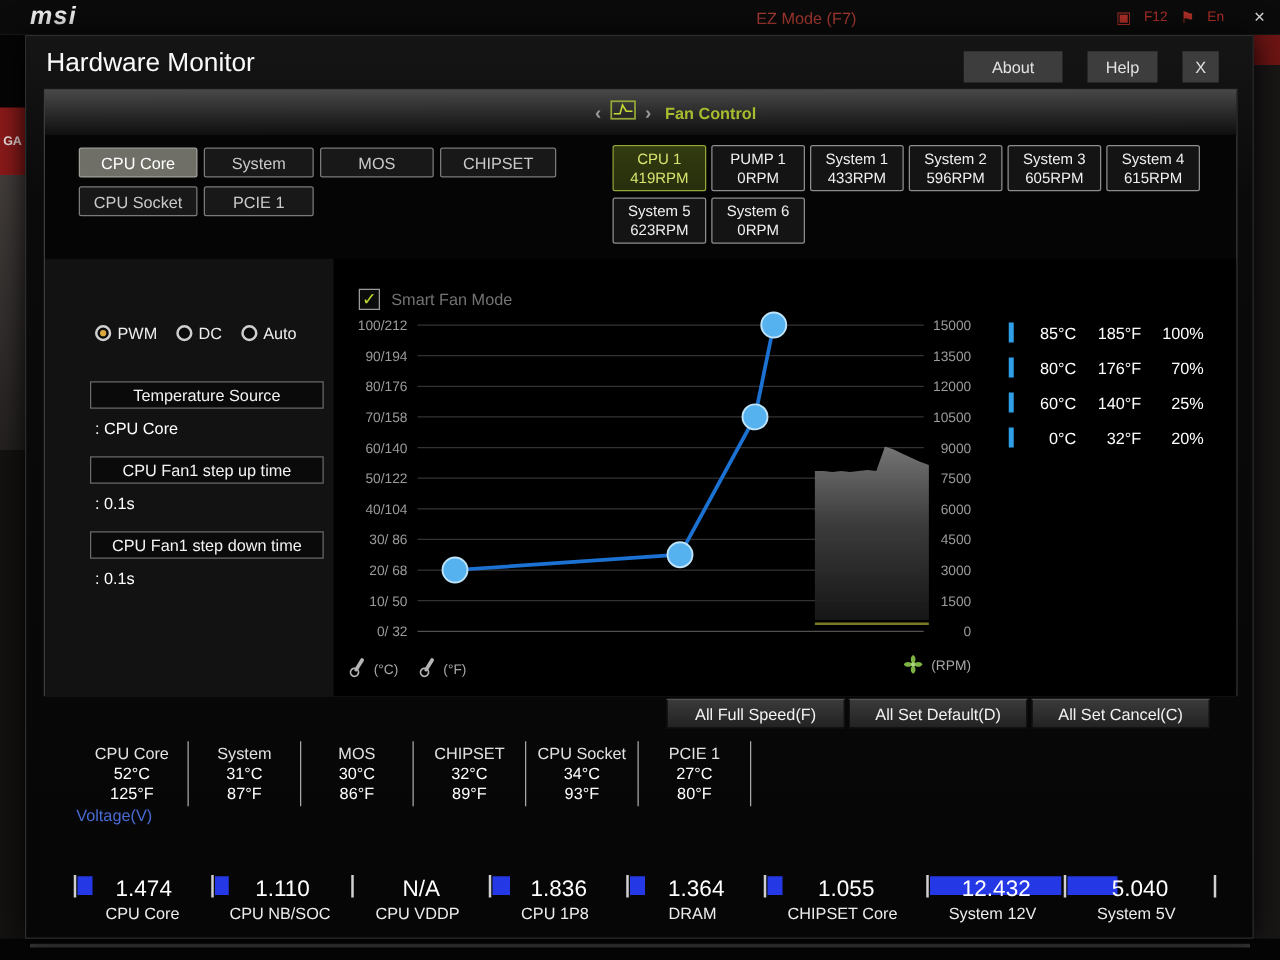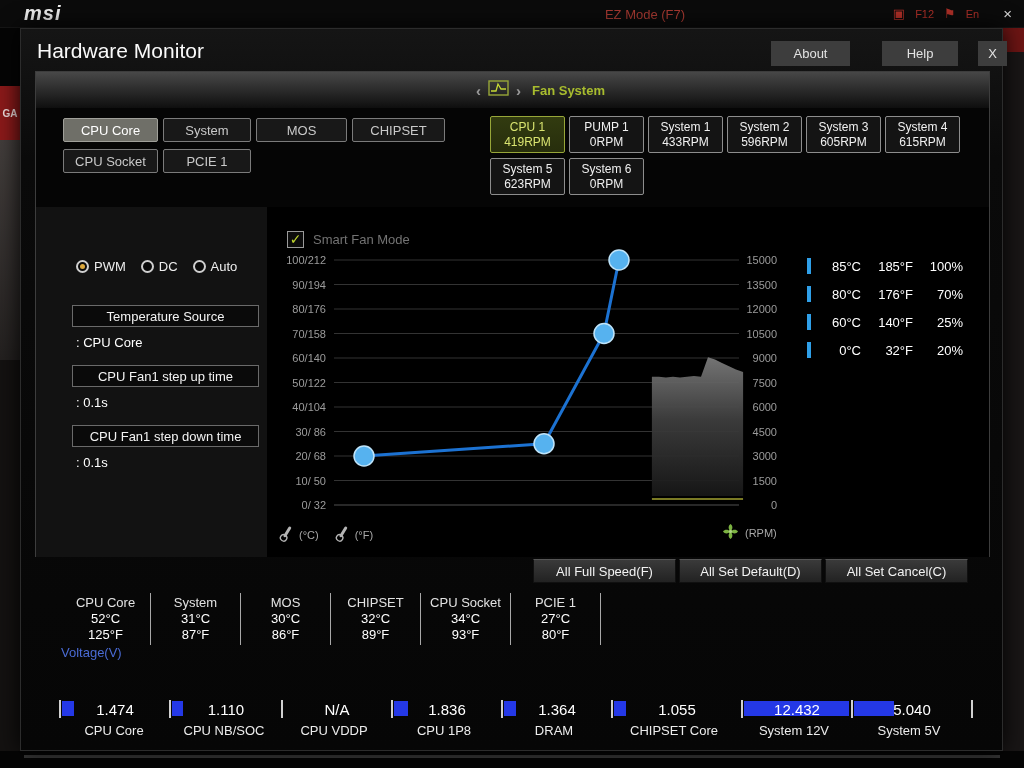--- a/index.html
+++ b/index.html
@@ -30,21 +30,21 @@
   #bottom-strip { left:24px; top:755px; width:976px; height:3px; background:#3a3a3a; }
 
   
   #window { position:absolute; left:20px; top:28px; width:983px; height:723px;
             background:linear-gradient(180deg,#151515 0%,#0a0a0a 18%,#060606 100%);
             border:1px solid #2c2c2c; box-shadow:0 0 22px rgba(0,0,0,.95); }
   #win-title { position:absolute; left:16px; top:10px; font-size:21px; color:#fafafa; }
   #win-buttons { position:absolute; left:750px; top:12px; display:flex; gap:20px; }
   .win-btn { background:#3d3d3d; border:none; color:#e2e2e2; font-size:13px;
              font-family:inherit; height:25px; }
-  .win-btn.about { width:79px; } .win-btn.help { width:76px;margin-left:12px; } .win-btn.close { width:29px; }
+  .win-btn.about { width:79px; } .win-btn.help { width:56px; } .win-btn.close { width:29px; }
 
   
   #panel { position:absolute; left:14px; top:42px; width:955px; height:486px;
            background:#050505; border:1px solid #3d3d3d; }
   #panel-header { position:absolute; left:0; top:0; width:953px; height:36px;
     background:linear-gradient(180deg,rgba(74,74,74,.95),rgba(14,14,14,.97)),
                linear-gradient(90deg,#262626 0%,#141414 60%,#0a0a0a 100%); }
   #temp-header { position:absolute; left:14px; top:0; height:36px; display:flex; align-items:center; gap:8px; }
   .sq-icon { width:11px; height:11px; border:1px solid #b5b5b5; position:relative; }
   .sq-icon::after { content:""; position:absolute; left:3px; top:3px; width:3px; height:3px; background:#b5b5b5; }
@@ -107,21 +107,21 @@
   .temp-cell { width:90px; height:52px; border-right:1px solid #a8a8a8; text-align:center;
                display:flex; flex-direction:column; justify-content:center; line-height:16px; }
   .temp-name { color:#e2e2e2; font-size:13px; }
   .temp-c, .temp-f { color:#fff; font-size:13px; }
 
   
   #voltage-title { position:absolute; left:40px; top:616px; color:#4a6bd4; font-size:13px; }
   #voltage-row { position:absolute; left:38px; top:671px; display:flex; height:18px; border-right:2px solid #d0d0d0; }
   .volt-cell { position:relative; height:18px; border-left:2px solid #d0d0d0; }
   .volt-fill { position:absolute; left:1px; top:1px; height:15px; display:block; }
-  .volt-value { position:absolute; left:0; top:1px; width:100%; text-align:center; color:#fff; font-size:15px; z-index:2; }
+  .volt-value { position:absolute; left:0; top:1px; width:100%; text-align:center; color:#fff; font-size:18px; z-index:2; }
   #voltage-names { position:absolute; left:38px; top:694px; display:flex; }
   .volt-name { text-align:center; color:#ececec; font-size:13px; }
 </style>
 </head>
 <body>
 
 <div id="screen">
 
   <div id="top-bar">
     <span id="msi-logo">msi</span>
@@ -153,21 +153,21 @@
       <div id="panel-header">
         <div id="fan-header">
           <span class="nav-arrow">‹</span>
           <span>
             <svg width="21" height="16" viewBox="0 0 21 16">
               <rect x="1" y="1" width="19" height="14" fill="none" stroke="#97a638" stroke-width="1.4"></rect>
               <polyline points="3,11 8,11 10,4 13,9 18,9" fill="none" stroke="#c6d935" stroke-width="1.3"></polyline>
             </svg>
           </span>
           <span class="nav-arrow">›</span>
-          <span id="fan-title">Fan System</span>
+          <span id="fan-title">Fan Control</span>
         </div>
       </div>
 
       <div id="temp-buttons">
           <button class="tab-btn selected">CPU Core</button>
           <button class="tab-btn">System</button>
           <button class="tab-btn">MOS</button>
           <button class="tab-btn">CHIPSET</button>
           <button class="tab-btn">CPU Socket</button>
           <button class="tab-btn">PCIE 1</button>

